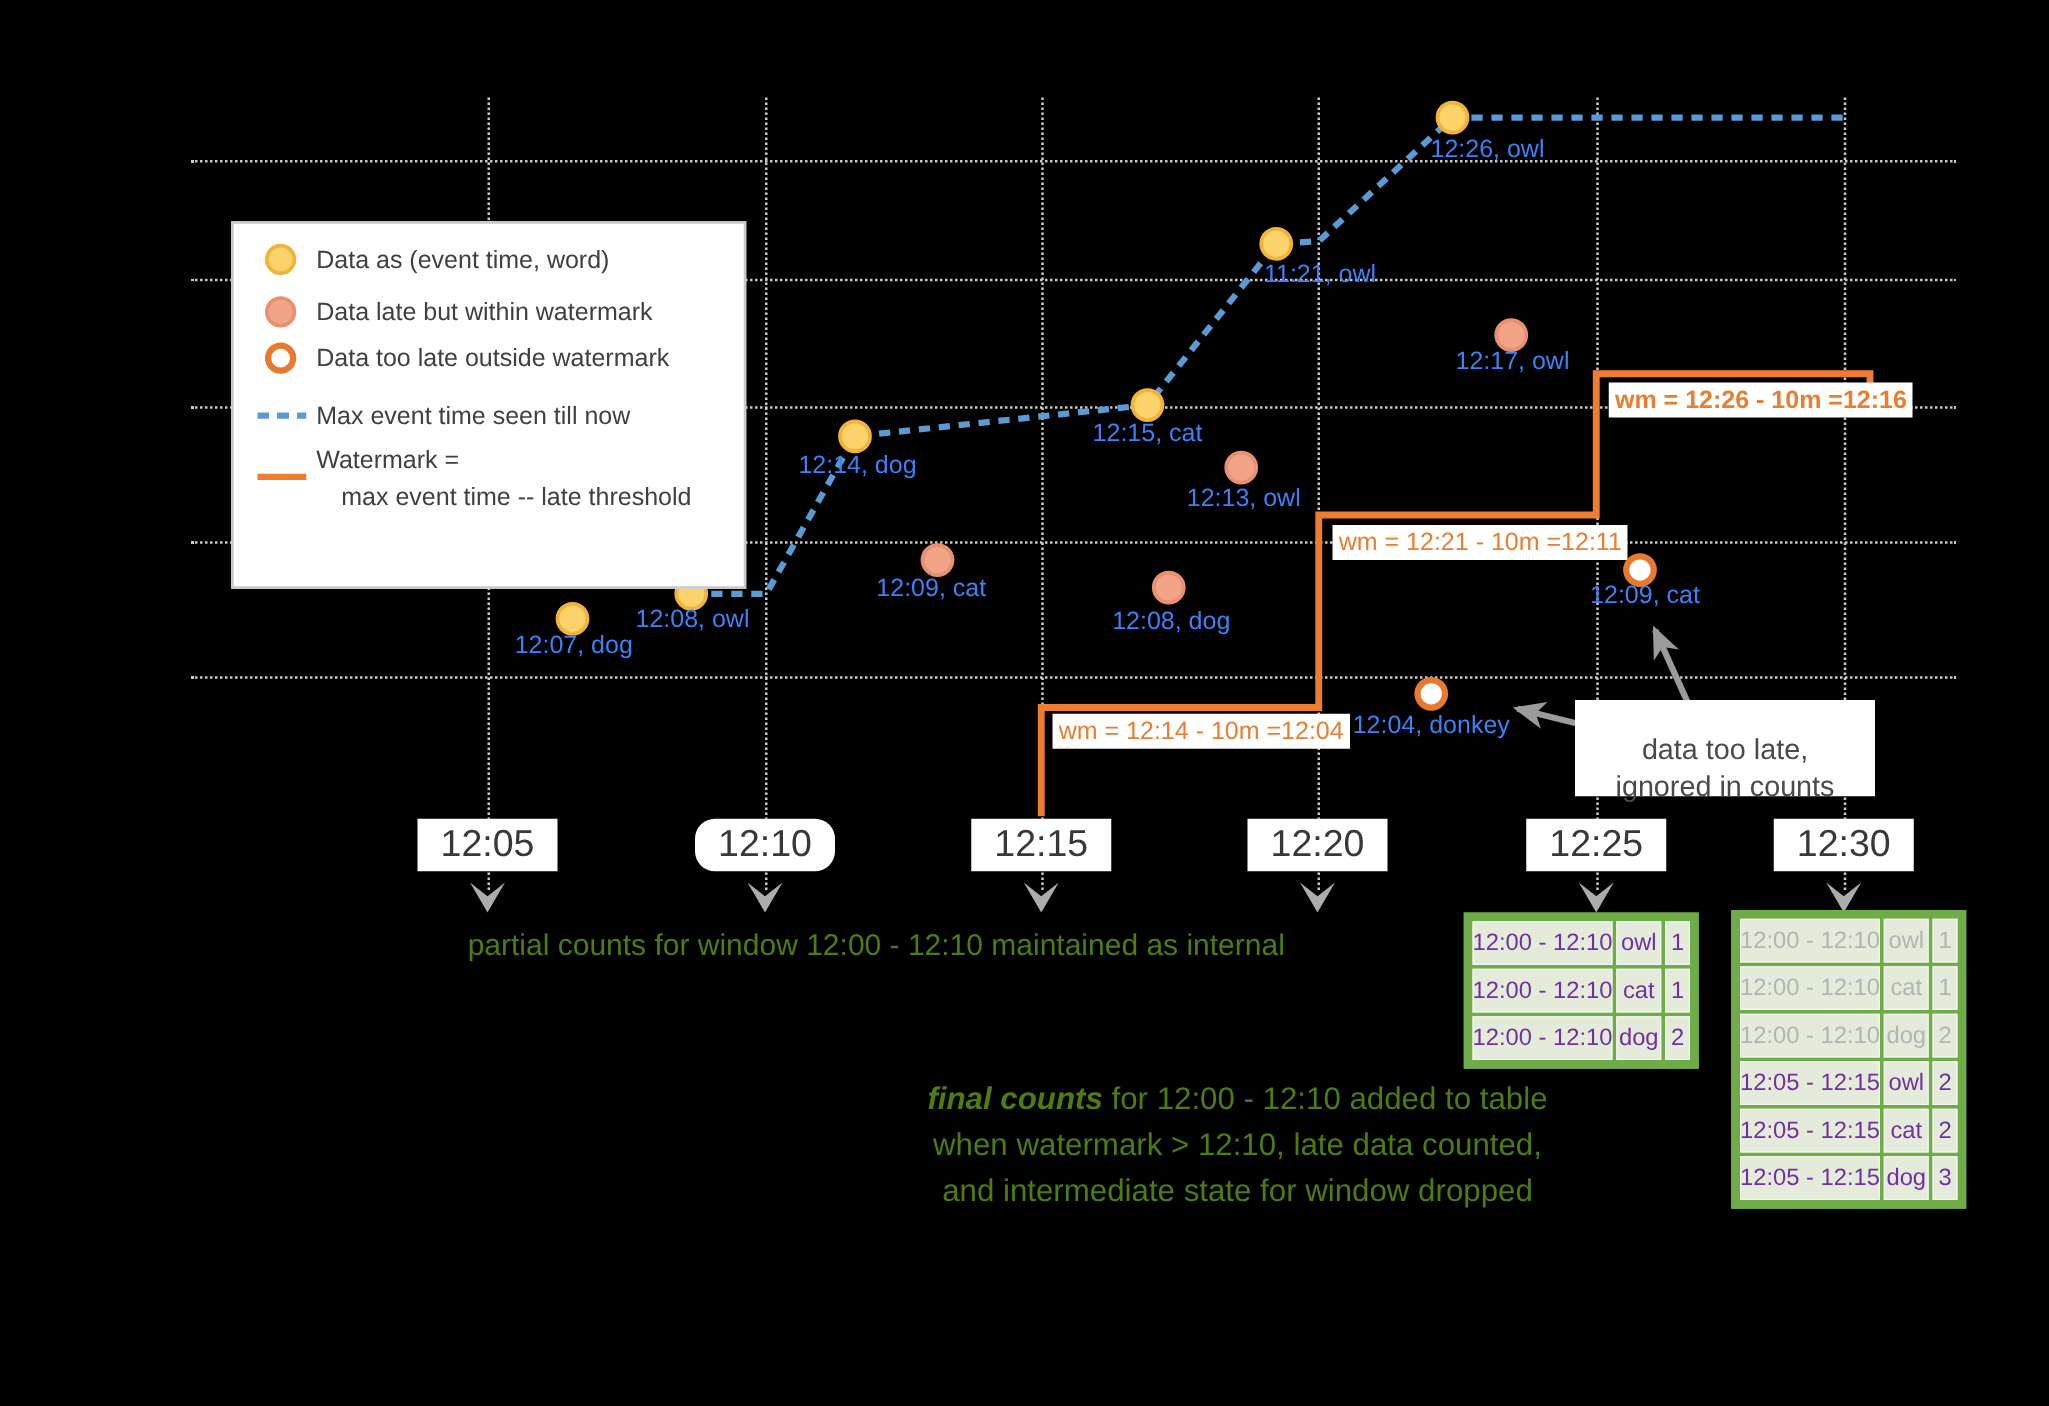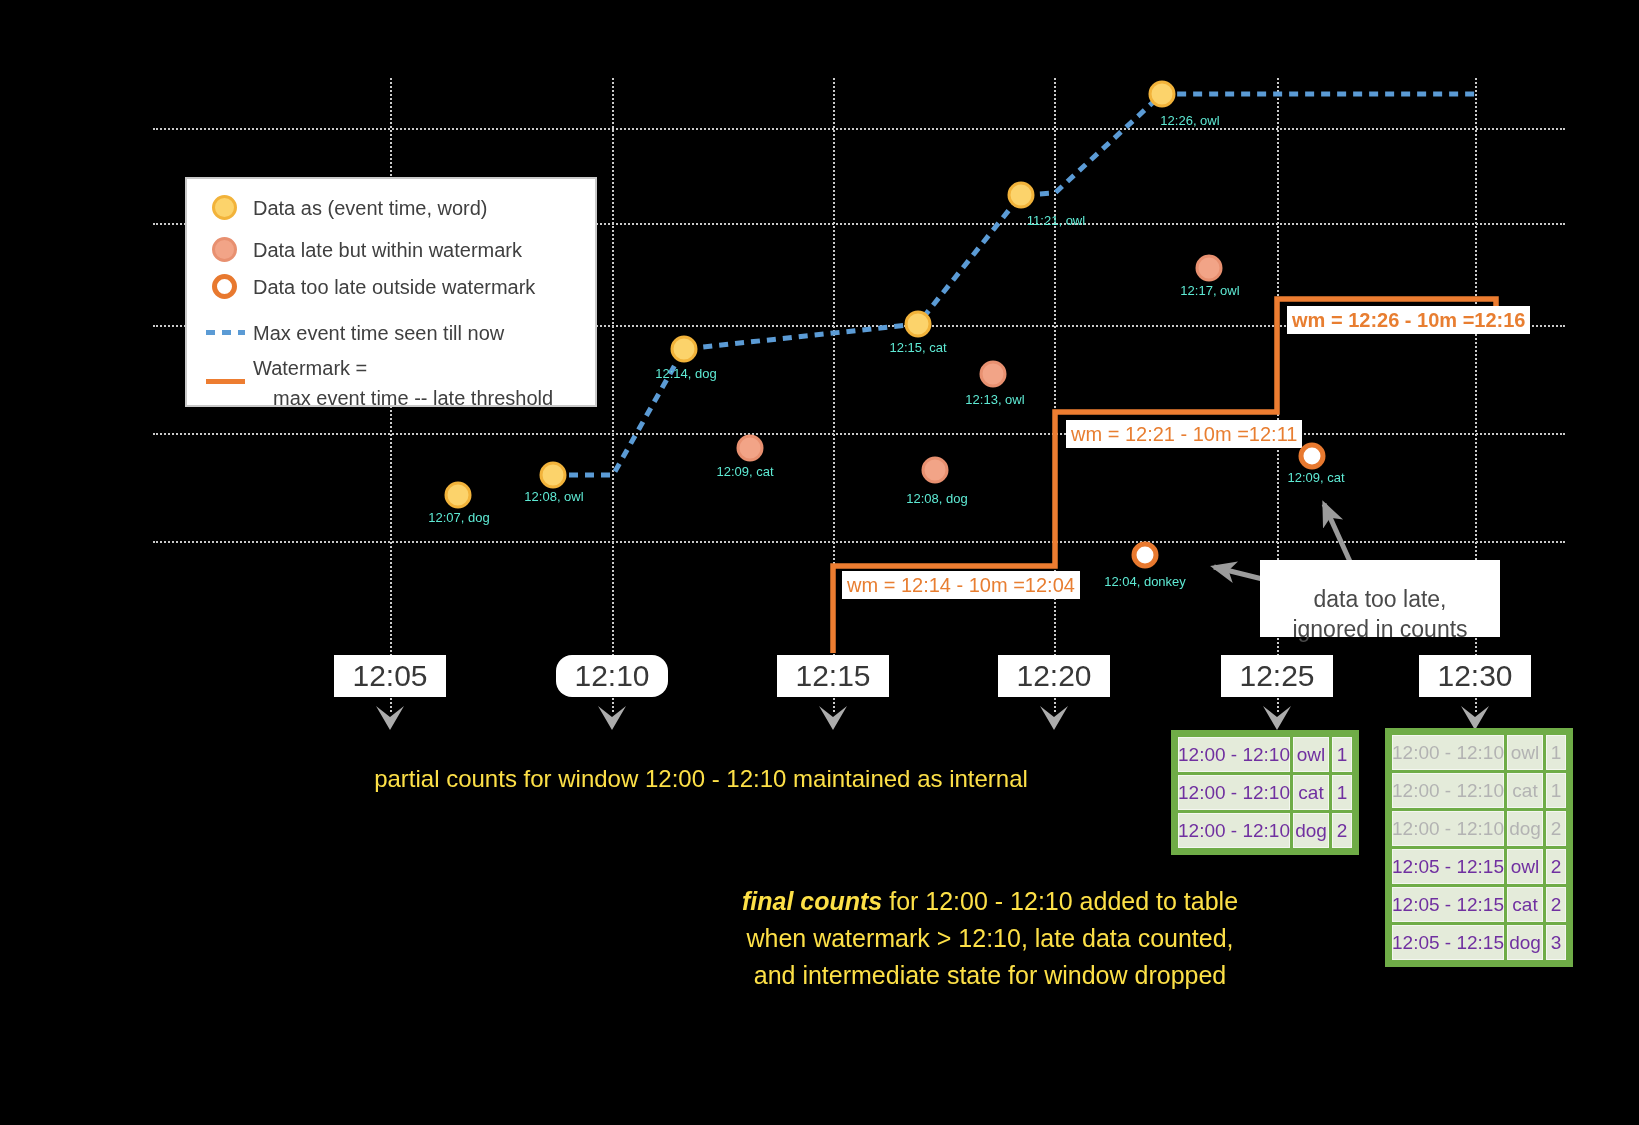--- a/index.html
+++ b/index.html
@@ -9,40 +9,40 @@
   .hgrid{position:absolute;height:0;border-top:2px dotted #c9c9c9;}
   .vgrid{position:absolute;width:0;border-left:2px dotted #c9c9c9;}
   
   #overlay{position:absolute;left:0;top:0;pointer-events:none;}
   
   .pt{position:absolute;box-sizing:border-box;border-radius:50%;width:27px;height:27px;
       transform:translate(-50%,-50%);}
   .pt.ontime{background:#FCD36B;border:3px solid #F2B33A;}
   .pt.late{background:#F2A487;border:3px solid #E89070;}
   .pt.toolate{background:#ffffff;border:5px solid #E8792F;}
-  .ptlabel{position:absolute;transform:translate(-50%,-50%);color:#5eead4;font-size:13px;
+  .ptlabel{position:absolute;transform:translate(-50%,-50%);color:#3b82f6;font-size:20px;
            white-space:nowrap;text-align:right;}
   
   .wmlabel{position:absolute;background:#fff;color:#E87E31;font-size:20px;line-height:28px;
            white-space:nowrap;padding:0 5px;}
   
   .tickbox{position:absolute;width:112px;height:42px;background:#fff;color:#383838;
            font-size:30px;display:flex;align-items:center;justify-content:center;
            transform:translateX(-50%);}
   
-  #legend{position:absolute;left:185px;top:177px;width:412px;height:230px;background:#fff;
+  #legend{position:absolute;left:185px;top:177px;width:412px;height:294px;background:#fff;
           border:2px solid #c9c9c9;box-sizing:border-box;}
   .lg-circle{position:absolute;left:25px;width:25px;height:25px;border-radius:50%;
              box-sizing:border-box;}
   .lg-text{position:absolute;left:66px;font-size:20px;color:#404040;white-space:nowrap;}
   #lg-blue-swatch{position:absolute;left:19px;top:151px;width:39px;height:5px;
      background:repeating-linear-gradient(90deg,#5B9BD5 0 9px,rgba(0,0,0,0) 9px 16px);}
   #lg-orange-swatch{position:absolute;left:19px;top:200px;width:39px;height:5px;background:#ED7D31;}
   
-  .rednote{position:absolute;color:#fde047;text-align:center;margin-top:22px;}
+  .rednote{position:absolute;color:#4d7c0f;text-align:center;}
   #note-partial{left:340px;top:740px;width:722px;font-size:24px;line-height:34px;}
   #note-final{left:680px;top:861px;width:620px;font-size:25px;line-height:37px;}
   #note-final em{font-style:italic;font-weight:bold;}
   
   #callout{position:absolute;left:1260px;top:560px;width:240px;height:77px;background:#fff;
            color:#4a4a4a;font-size:23px;line-height:30px;text-align:center;box-sizing:border-box;
            padding-top:24px;}
   
   .rtable{position:absolute;background:#6FAC47;border:5px solid #6FAC47;padding:2px;
           display:flex;flex-direction:column;gap:3px;box-sizing:border-box;}

